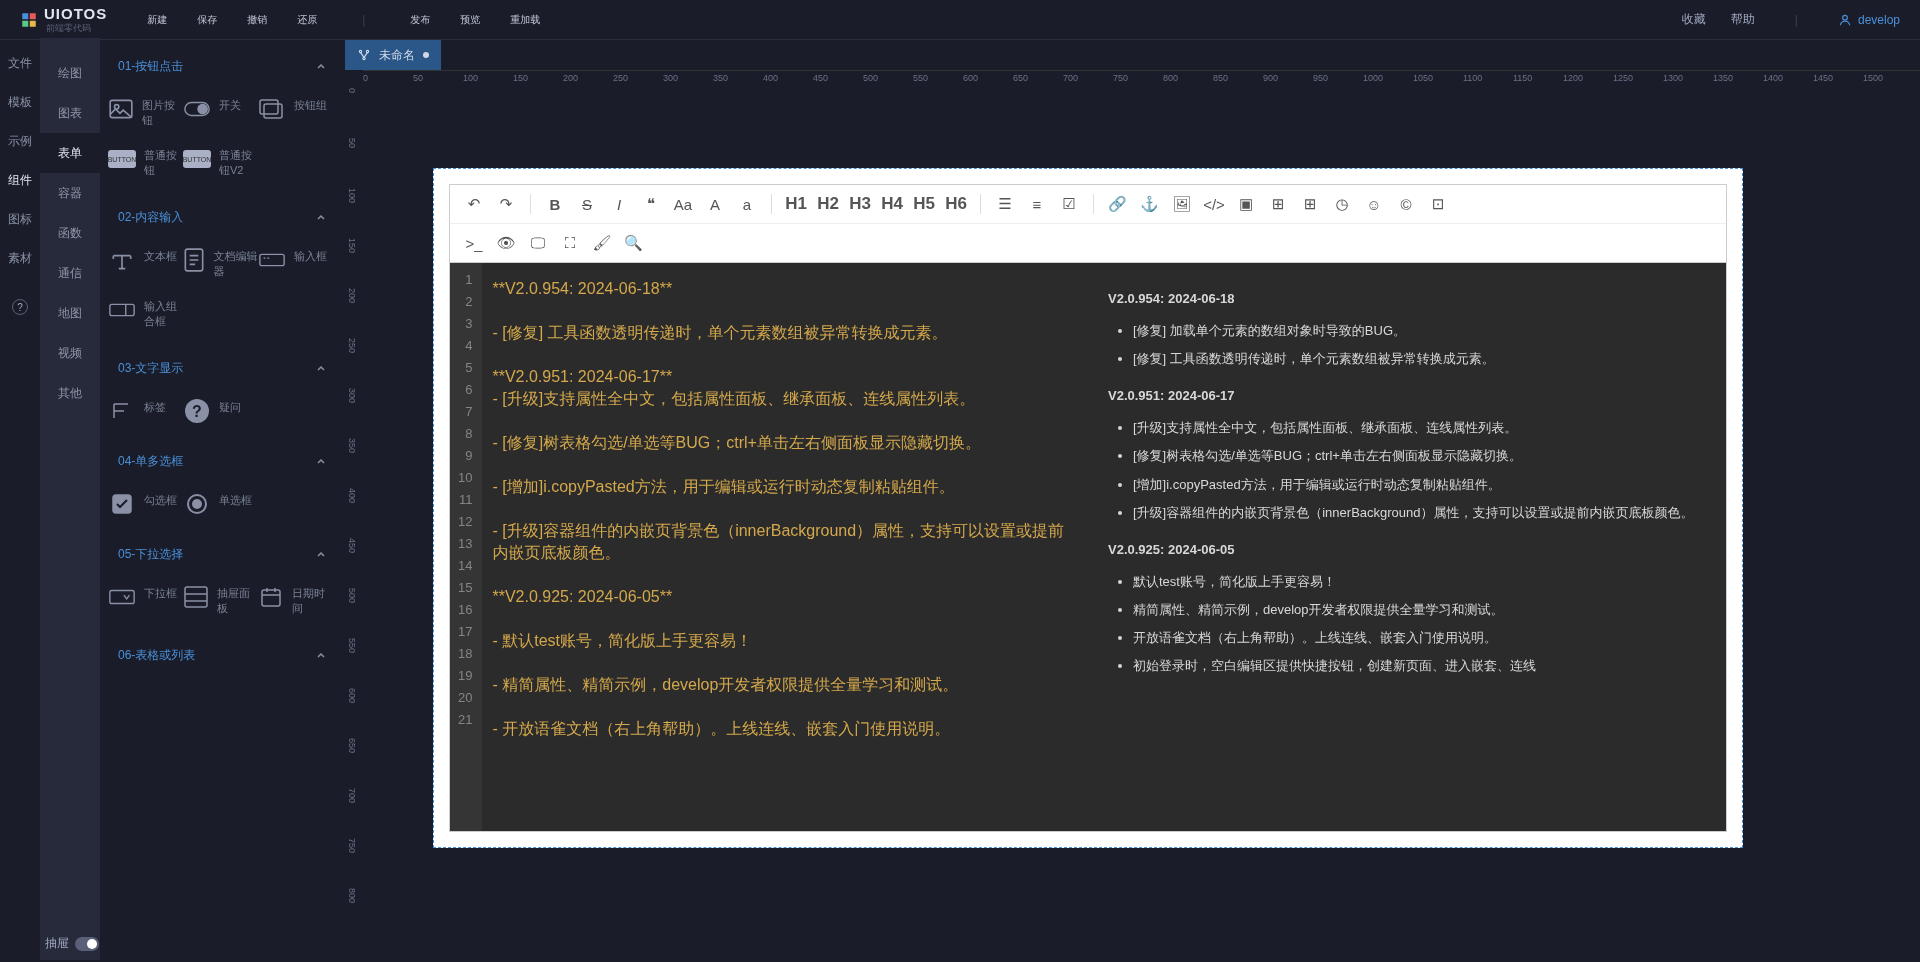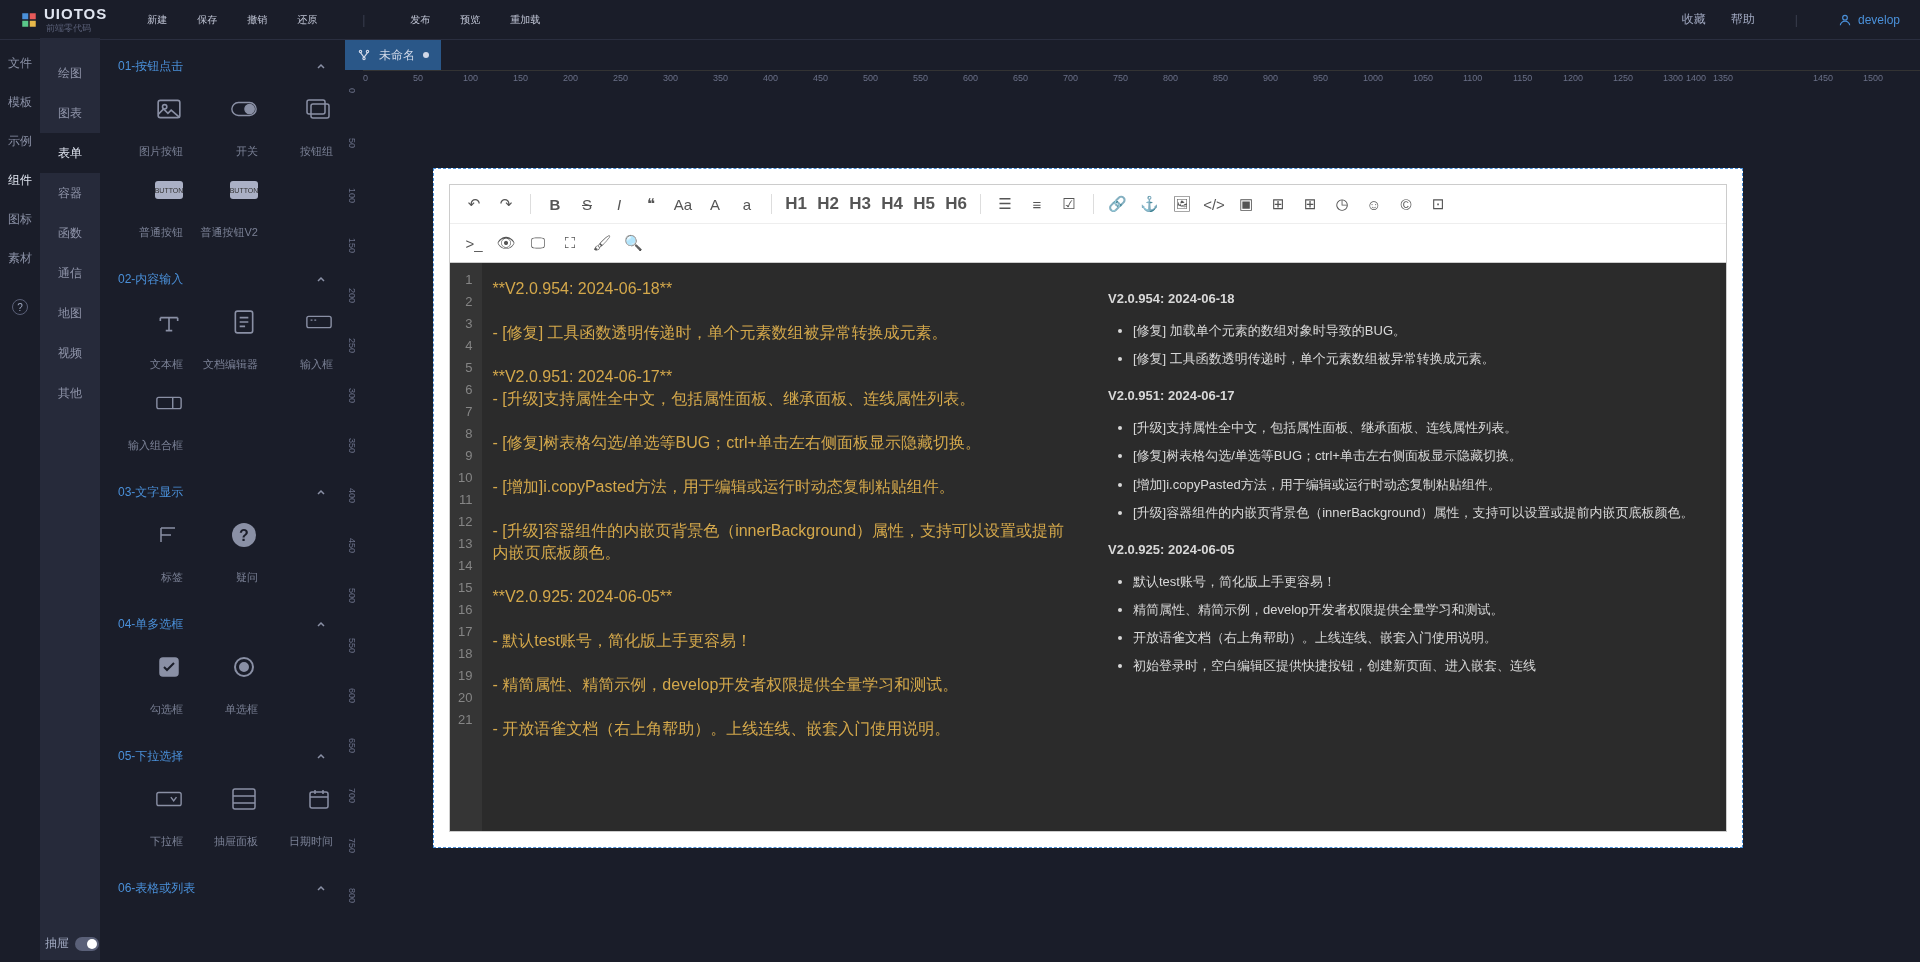--- a/index.html
+++ b/index.html
@@ -18,21 +18,21 @@
 .rail-item{color:#8a90a5;font-size:12px;cursor:pointer}
 .rail-item.active{color:#e0e5f0}
 .help-icon{width:16px;height:16px;border:1px solid #5a6078;border-radius:50%;display:flex;align-items:center;justify-content:center;font-size:10px;margin-top:10px}
 .left-panel2{position:absolute;top:38px;left:40px;width:60px;height:calc(100% - 40px);background:#262a3a;display:flex;flex-direction:column;padding-top:15px}
 .panel2-item{height:40px;display:flex;align-items:center;justify-content:center;color:#9095aa;font-size:12px;cursor:pointer}
 .panel2-item.active{background:#1a1d29;color:#e0e5f0}
 .components-panel{position:absolute;top:40px;left:100px;width:245px;height:calc(100% - 40px);background:#1a1d29;overflow-y:auto;padding:10px 8px}
 .comp-section{margin-bottom:8px}
 .comp-header{display:flex;justify-content:space-between;align-items:center;padding:8px 10px;color:#4a90d9;font-size:12px;cursor:pointer}
 .comp-grid{display:flex;flex-wrap:wrap;gap:0;padding:5px 0}
-.comp-item{width:75px;display:flex;flex-direction:column;align-items:flex-end;gap:24px;padding:10px 0;cursor:pointer}
+.comp-item{width:75px;display:flex;flex-direction:row;align-items:flex-start;gap:8px;padding:10px 0;cursor:pointer}
 .comp-icon{width:28px;height:22px;display:flex;align-items:center;justify-content:center;color:#8a90a5}
 .comp-label{font-size:11px;color:#7a8095}
 .canvas-area{position:absolute;top:40px;left:345px;right:0;height:calc(100% - 40px);background:#1a1d29}
 .tab-bar{height:30px;display:flex;align-items:center}
 .tab{height:30px;background:#2a5788;display:flex;align-items:center;padding:0 12px;gap:8px;color:#d0d8e8;font-size:12px}
 .tab-dot{width:6px;height:6px;background:#d0d8e8;border-radius:50%}
 .ruler-h{height:18px;background:#1a1d29;border-top:1px solid #333;position:relative;overflow:hidden;margin-left:18px}
 .ruler-v{width:18px;background:#1a1d29;position:absolute;top:48px;left:0;bottom:0}
 .ruler-corner{width:18px;height:18px;background:#1a1d29;position:absolute;top:30px;left:0}
 .ruler-tick{position:absolute;font-size:9px;color:#6a7088;top:2px}
@@ -360,21 +360,21 @@
       <div class="ruler-tick" style="left: 900px;">900</div>
       <div class="ruler-tick" style="left: 950px;">950</div>
       <div class="ruler-tick" style="left: 1000px;">1000</div>
       <div class="ruler-tick" style="left: 1050px;">1050</div>
       <div class="ruler-tick" style="left: 1100px;">1100</div>
       <div class="ruler-tick" style="left: 1150px;">1150</div>
       <div class="ruler-tick" style="left: 1200px;">1200</div>
       <div class="ruler-tick" style="left: 1250px;">1250</div>
       <div class="ruler-tick" style="left: 1300px;">1300</div>
       <div class="ruler-tick" style="left: 1350px; text-align: center;">1350</div>
-      <div class="ruler-tick" style="left: 1323px;">1400</div>
+      <div class="ruler-tick" style="left: 1400px;">1400</div>
       <div class="ruler-tick" style="left: 1450px;">1450</div>
       <div class="ruler-tick" style="left: 1500px;">1500</div>
     </div>
   <div class="ruler-v" id="ruler-v">
       <div class="ruler-tick-v" style="top: 0px;">0</div>
       <div class="ruler-tick-v" style="top: 50px;">50</div>
       <div class="ruler-tick-v" style="top: 100px;">100</div>
       <div class="ruler-tick-v" style="top: 150px;">150</div>
       <div class="ruler-tick-v" style="top: 200px;">200</div>
       <div class="ruler-tick-v" style="top: 250px;">250</div>

